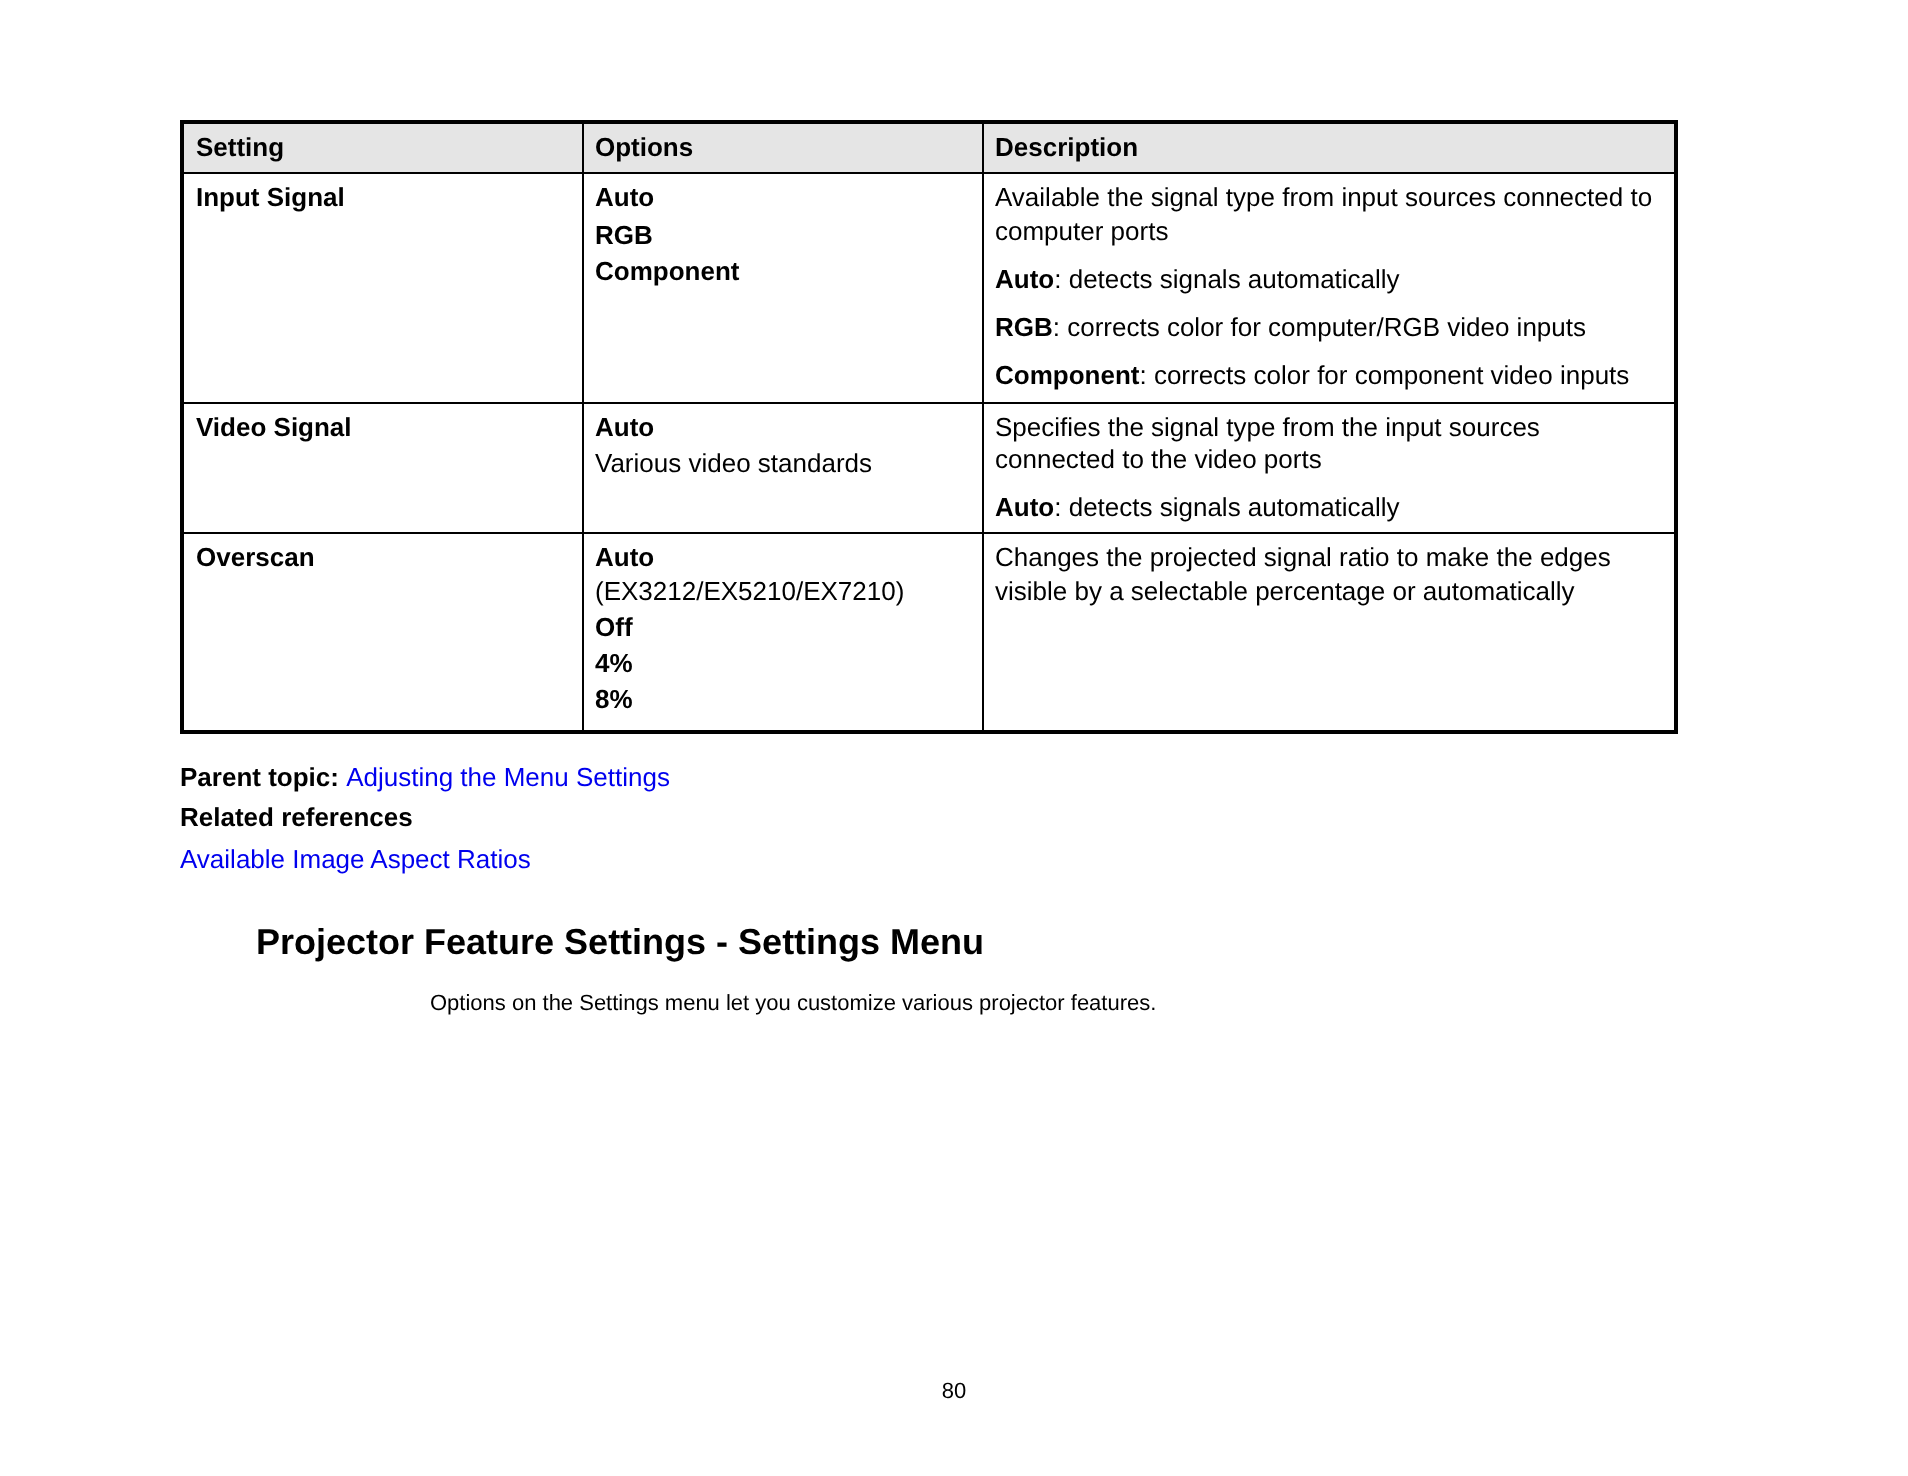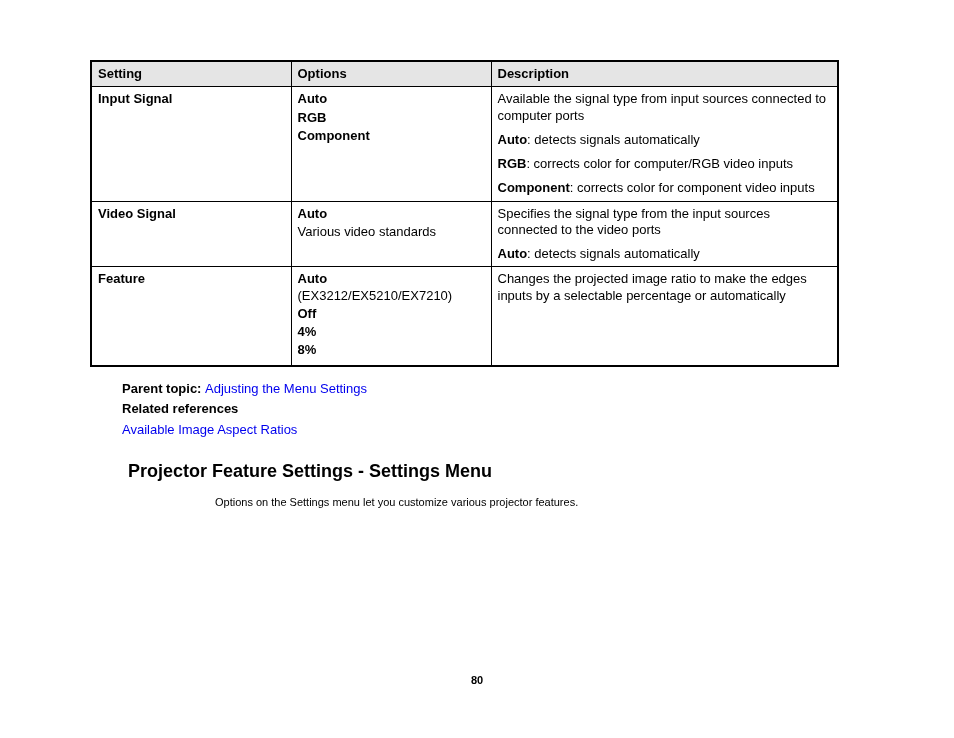--- a/index.html
+++ b/index.html
@@ -38,45 +38,44 @@
     .col-setting { width: 200px; }
     .col-options { width: 200px; }
     .col-desc { }
     .opt-line { margin-bottom: 2px; }
     .desc-para { margin-bottom: 8px; }
     .desc-para:last-child { margin-bottom: 0; }
     .parent-topic-block {
       margin-top: 12px;
       font-size: 13px;
       line-height: 1.6;
-      margin-left: 32px;
     }
     .link { color: #0000ee; }
     .heading-area {
       padding-left: 128px;
       padding-right: 115px;
       margin-top: 20px;
     }
     h2.section-heading {
       font-size: 18px;
       font-weight: bold;
       margin-bottom: 14px;
     }
     .heading-desc {
       padding-left: 87px;
       font-size: 11px;
     }
     .page-number {
       position: absolute;
-      bottom: 52px;
+      bottom: 36px;
       left: 0;
       width: 100%;
       text-align: center;
       font-size: 11px;
-      font-weight: bold;
+      font-weight: normal;
     }
   </style>
 </head>
 <body>
 
 <div class="content-indent">
   <table class="settings-table">
     <thead>
       <tr>
         <th class="col-setting">Setting</th>
@@ -104,29 +103,29 @@
         <td>
           <div class="opt-line"><strong>Auto</strong></div>
           <div class="opt-line"><span>Various video standards</span></div>
         </td>
         <td>
           <div class="desc-para">Specifies the signal type from the input sources connected to the video ports</div>
           <div class="desc-para"><strong>Auto</strong><span>: detects signals automatically</span></div>
         </td>
       </tr>
       <tr>
-        <td><strong>Feature</strong></td>
+        <td><strong>Overscan</strong></td>
         <td>
           <div class="opt-line"><strong>Auto</strong><span> (EX3212/EX5210/EX7210)</span></div>
           <div class="opt-line"><strong>Off</strong></div>
           <div class="opt-line"><strong>4%</strong></div>
           <div class="opt-line"><strong>8%</strong></div>
         </td>
         <td>
-          <span>Changes the projected image ratio to make the edges inputs by a selectable percentage or automatically</span>
+          <span>Changes the projected signal ratio to make the edges visible by a selectable percentage or automatically</span>
         </td>
       </tr>
     </tbody>
   </table>
 
   <div class="parent-topic-block">
     <div>
       <strong>Parent topic: </strong><span class="link">Adjusting the Menu Settings</span>
     </div>
     <div>

